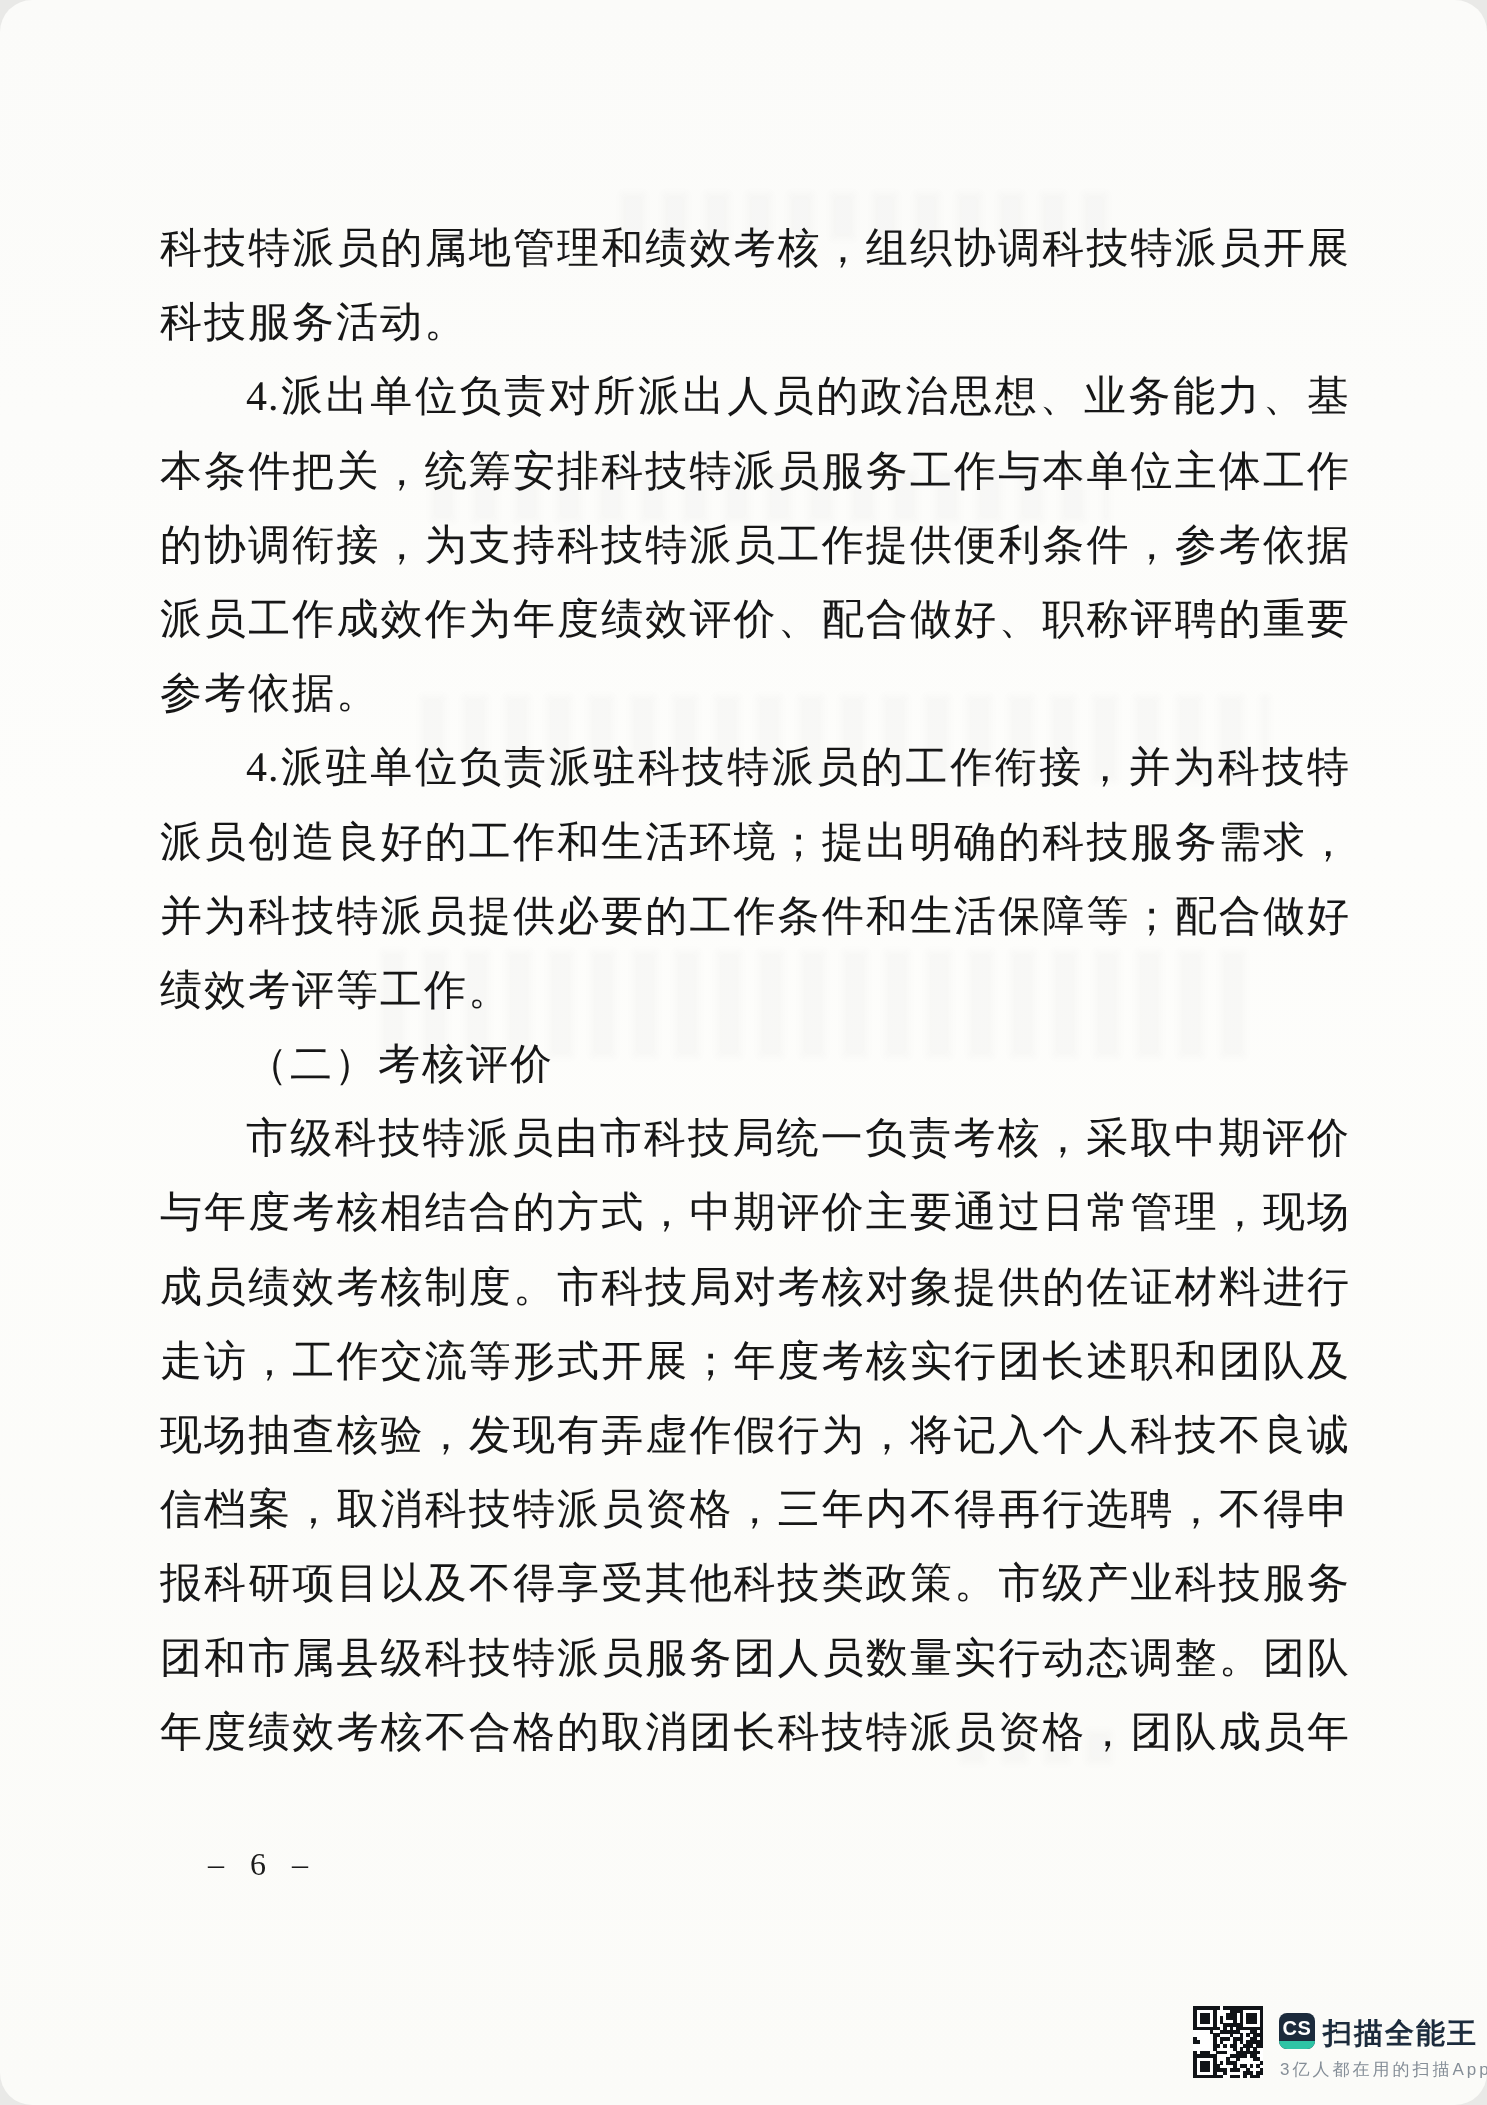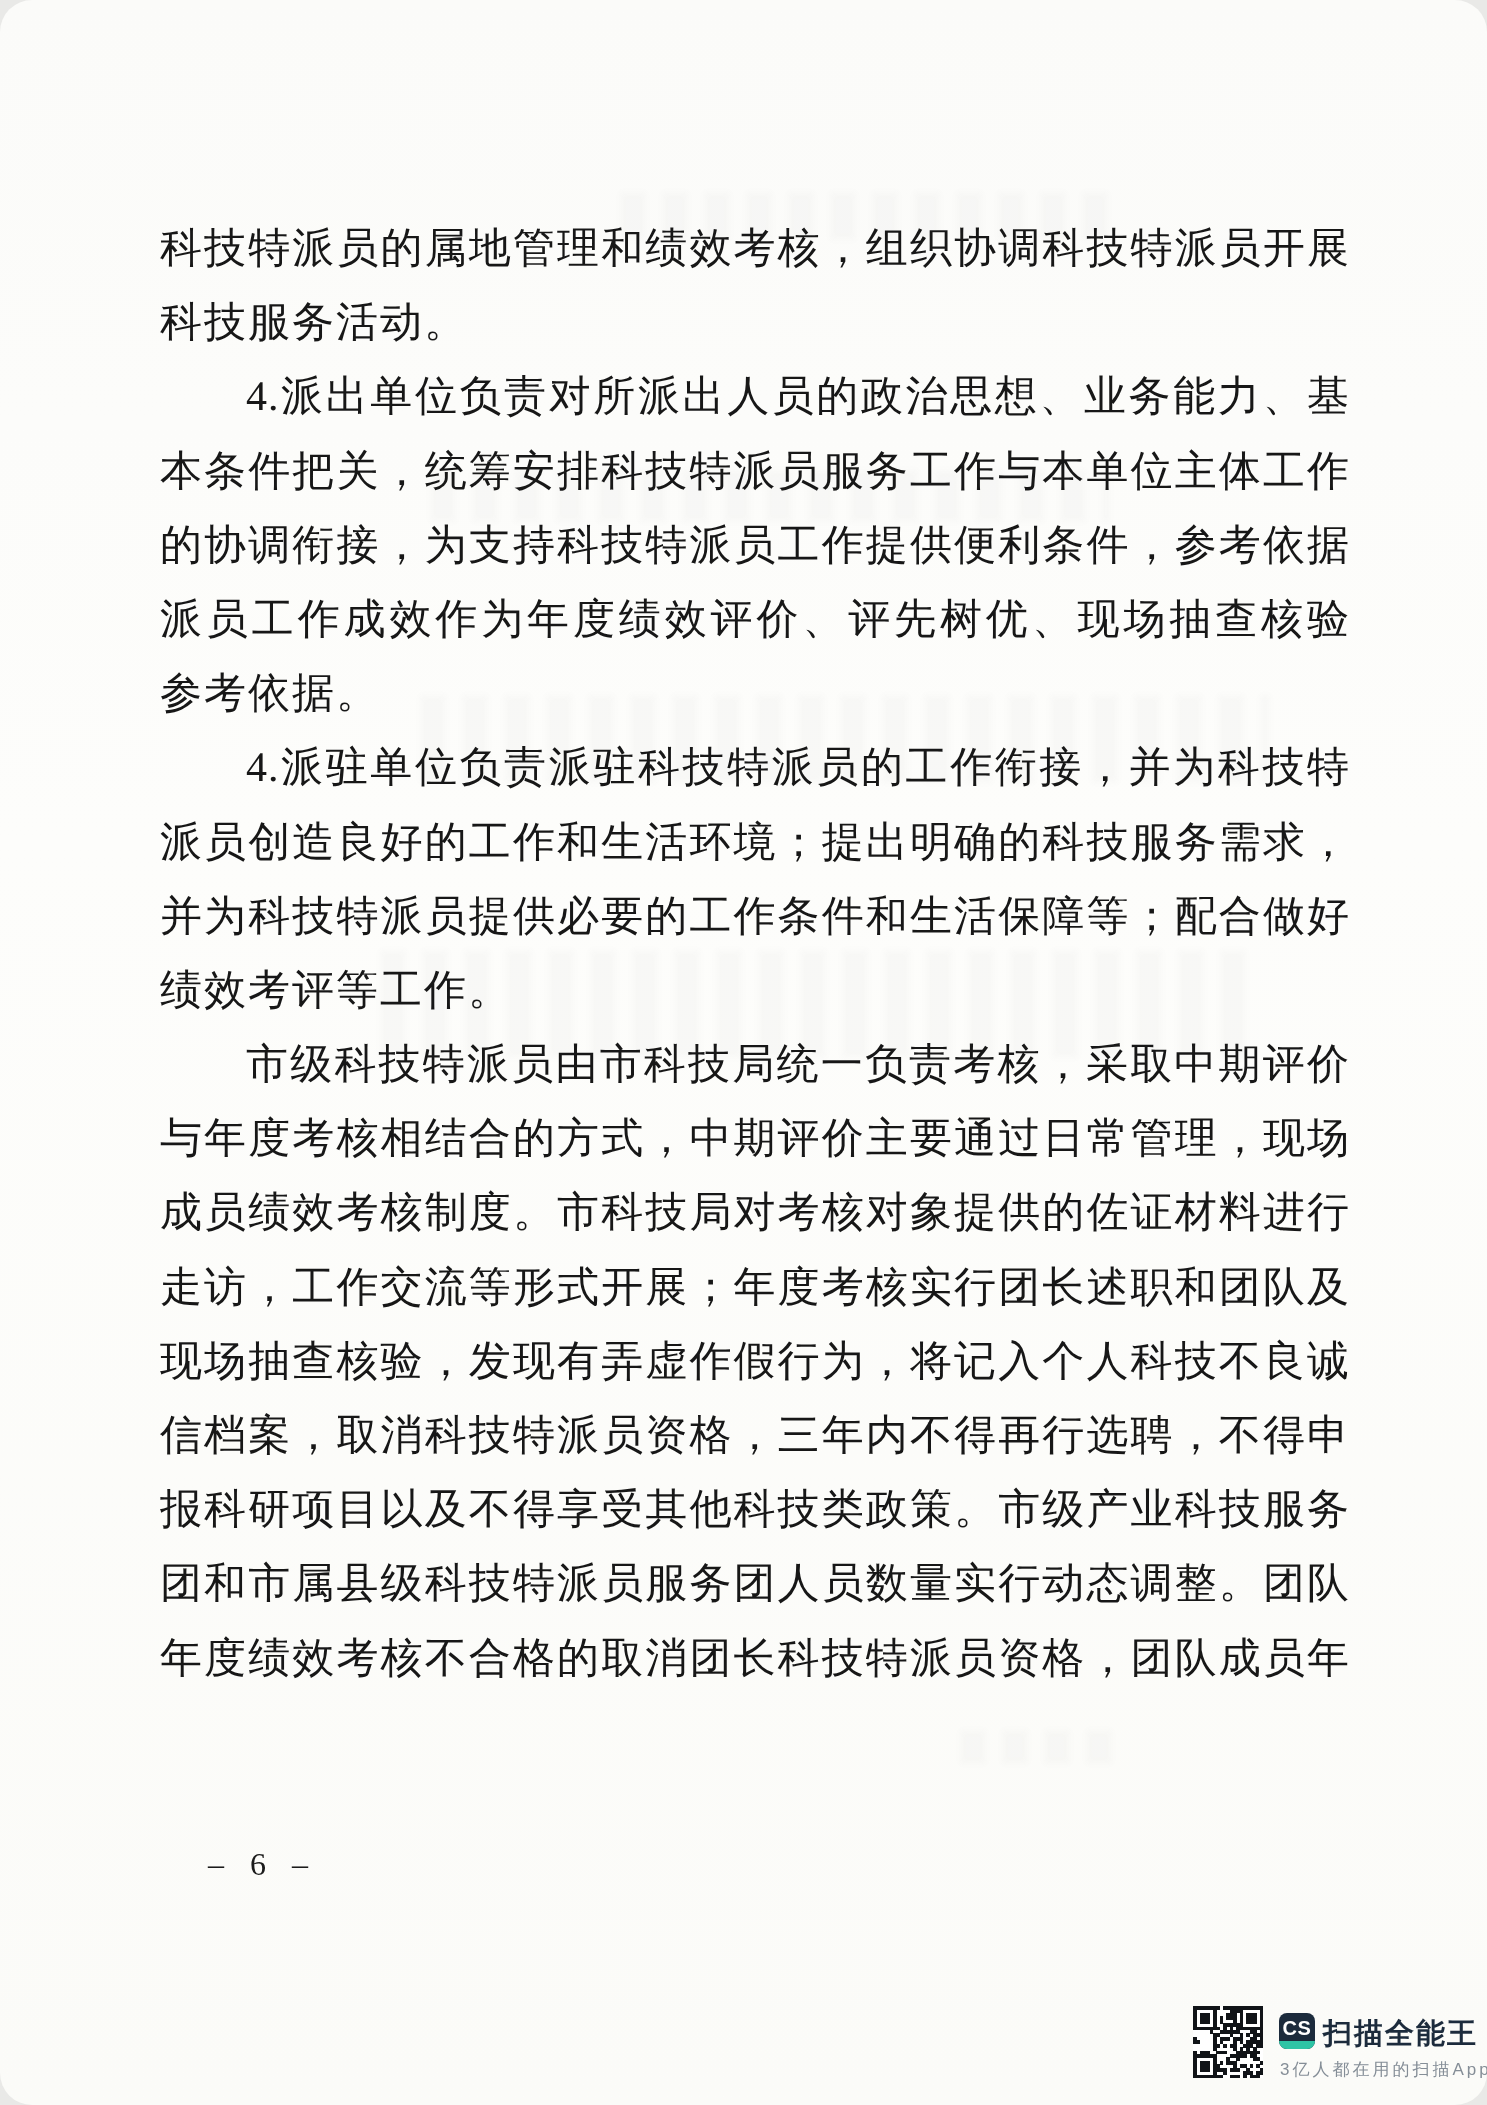--- a/index.html
+++ b/index.html
@@ -113,26 +113,27 @@
   <div class="ghost g3"></div>
   <div class="ghost g4"></div>
   <div class="ghost g5"></div>
 
   <div class="body-text" id="doc-lines">
       <div class="line full">科技特派员的属地管理和绩效考核，组织协调科技特派员开展</div>
       <div class="line">科技服务活动。</div>
       <div class="line indent full">4.派出单位负责对所派出人员的政治思想、业务能力、基</div>
       <div class="line full">本条件把关，统筹安排科技特派员服务工作与本单位主体工作</div>
       <div class="line full">的协调衔接，为支持科技特派员工作提供便利条件，参考依据</div>
-      <div class="line full">派员工作成效作为年度绩效评价、评先树优、现场抽查核验</div>
+      <div class="line full">派员工作成效作为年度绩效评价、配合做好、职称评聘的重要</div>
       <div class="line">参考依据。</div>
       <div class="line indent full">4.派驻单位负责派驻科技特派员的工作衔接，并为科技特</div>
       <div class="line full">派员创造良好的工作和生活环境；提出明确的科技服务需求，</div>
       <div class="line full">并为科技特派员提供必要的工作条件和生活保障等；配合做好</div>
       <div class="line">绩效考评等工作。</div>
+      <div class="line indent">（二）考核评价</div>
       <div class="line indent full">市级科技特派员由市科技局统一负责考核，采取中期评价</div>
       <div class="line full">与年度考核相结合的方式，中期评价主要通过日常管理，现场</div>
       <div class="line full">成员绩效考核制度。市科技局对考核对象提供的佐证材料进行</div>
       <div class="line full">走访，工作交流等形式开展；年度考核实行团长述职和团队及</div>
       <div class="line full">现场抽查核验，发现有弄虚作假行为，将记入个人科技不良诚</div>
       <div class="line full">信档案，取消科技特派员资格，三年内不得再行选聘，不得申</div>
       <div class="line full">报科研项目以及不得享受其他科技类政策。市级产业科技服务</div>
       <div class="line full">团和市属县级科技特派员服务团人员数量实行动态调整。团队</div>
       <div class="line full">年度绩效考核不合格的取消团长科技特派员资格，团队成员年</div>
     </div>

